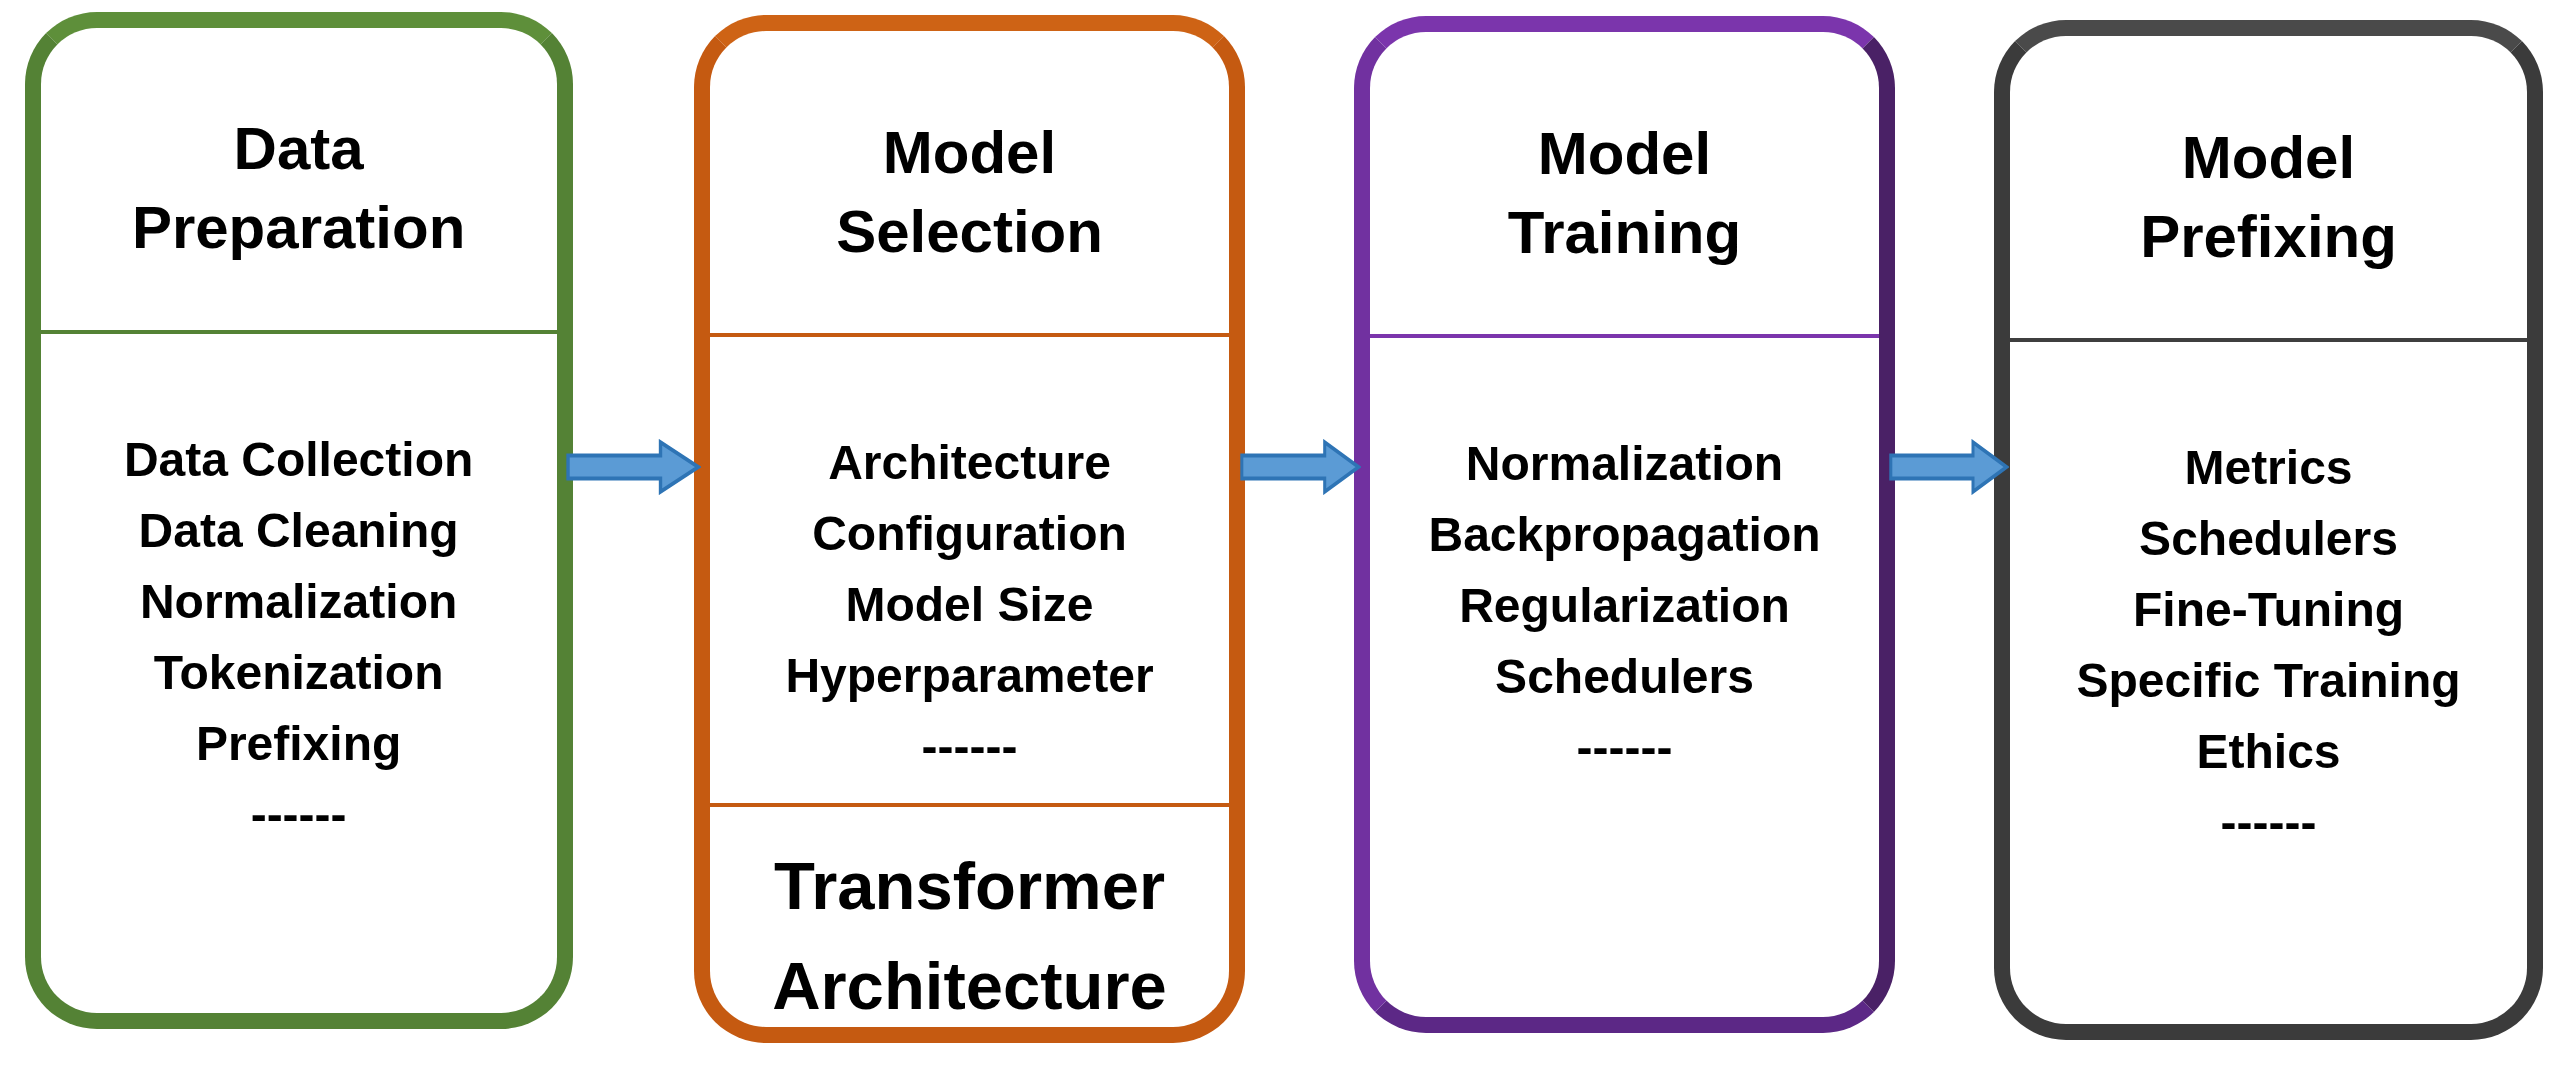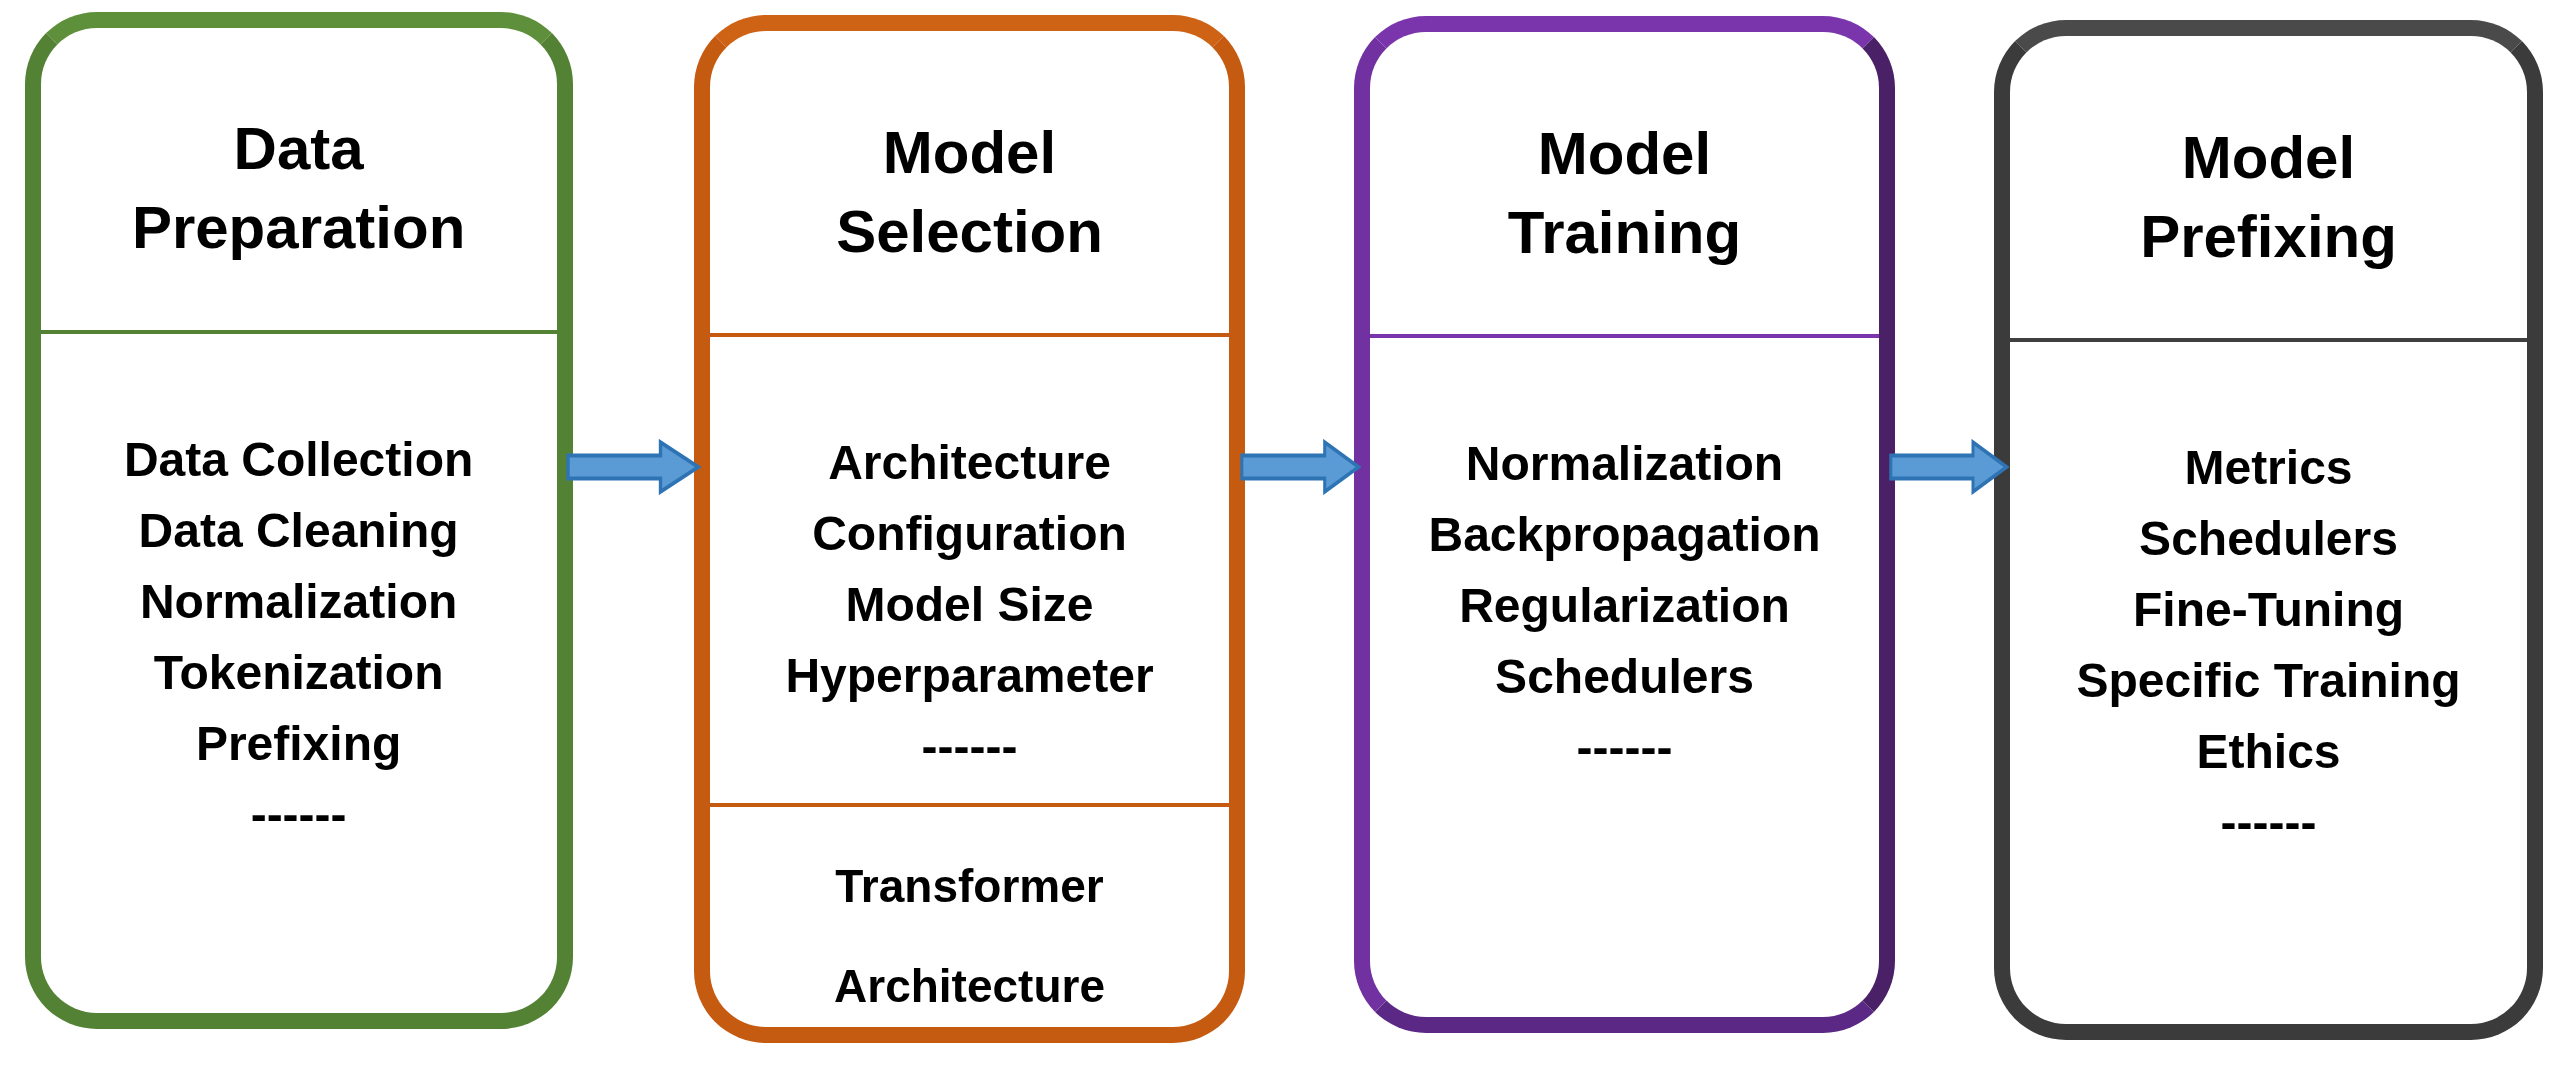--- a/index.html
+++ b/index.html
@@ -56,21 +56,21 @@
   }
   .items .item { line-height: 71px; }
   .stage-1 .items { padding-bottom: 21px; }
 
   .stage-footer {
     padding-top: 29.5px;
     display: flex;
     flex-direction: column;
     align-items: center;
     text-align: center;
-    font-size: 46px;
+    font-size: 67px;
     line-height: 100px;
   }
 
   .arrow { position: absolute; z-index: 2; }
   .arrow-0 { left: 566px;  top: 439px; width: 135px; height: 56px; }
   .arrow-1 { left: 1240px; top: 439px; width: 121px; height: 56px; }
   .arrow-2 { left: 1889px; top: 439px; width: 120px; height: 56px; }
   .arrow polygon { fill: #5B9BD5; stroke: #2E74B5; stroke-width: 5; }
 </style>
 </head>

